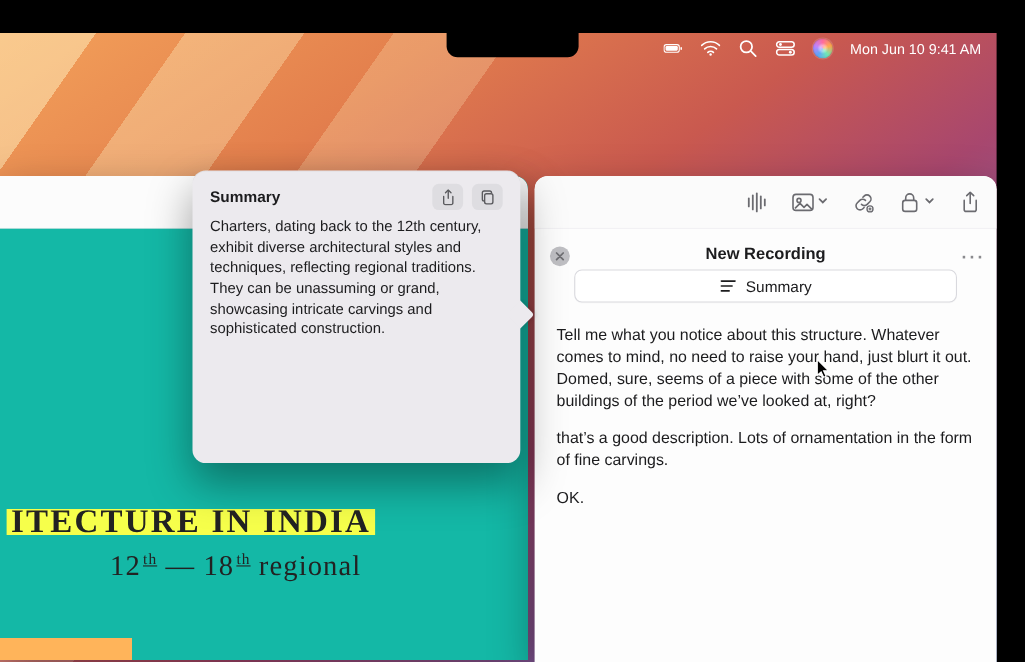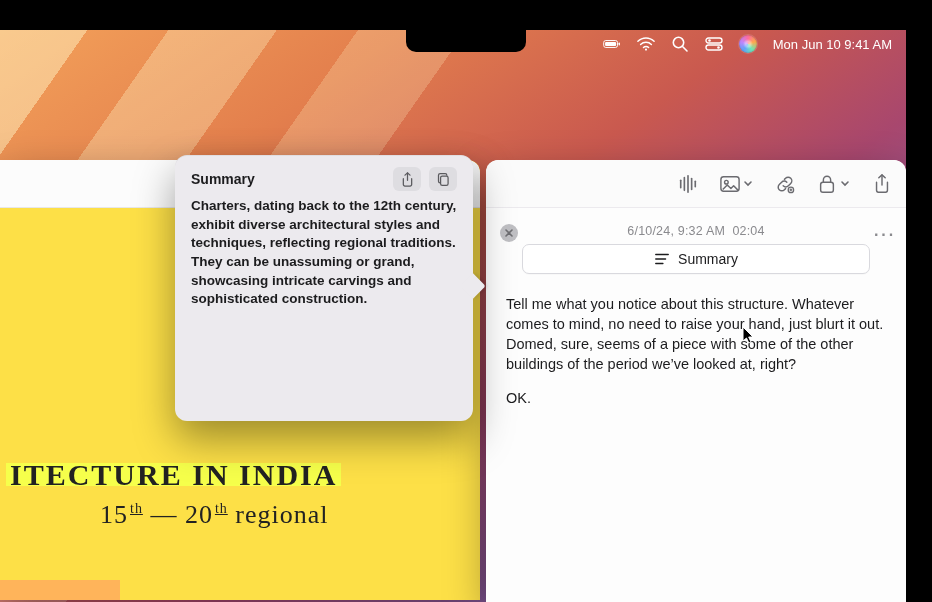--- a/index.html
+++ b/index.html
@@ -37,21 +37,21 @@
     width:18px; height:18px; border-radius:50%;
     background: conic-gradient(#ff6b9d,#ffa94d,#6ee7b7,#60a5fa,#c084fc,#ff6b9d);
     box-shadow: inset 0 0 2px rgba(0,0,0,.25), 0 0 0 1px rgba(255,255,255,.15);
     position:relative;
   }
   .siri::after{ content:""; position:absolute; inset:3px; border-radius:50%; background:radial-gradient(circle,#fff6 30%, transparent 60%); }
 
   
   .notes-window {
     position:absolute; left:0; top:160px; width:480px; height:440px;
-    background:#fde047; border-top-right-radius:12px;
+    background:#14b8a6; border-top-right-radius:12px;
     box-shadow: 0 15px 40px rgba(0,0,0,.35);
     overflow:hidden;
   }
   .notes-toolbar {
     height:48px; background:#fcfcfc; border-bottom:1px solid #e7e7e9;
     border-top-right-radius:12px;
   }
   .handwriting {
     position:relative; margin-top:250px;
     font-family: "Comic Sans MS", "Bradley Hand", cursive;
@@ -115,21 +115,21 @@
     border-top-right-radius:3px;
   }
   .pop-head { display:flex; align-items:center; justify-content:space-between; margin-bottom:6px; }
   .pop-title { font-weight:700; font-size:14px; color:#1c1c1e; }
   .pop-actions { display:flex; gap:8px; }
   .pop-btn {
     width:28px; height:24px; border-radius:6px; background:#dedde1;
     display:flex; align-items:center; justify-content:center; cursor:pointer;
   }
   .pop-btn svg { width:15px; height:15px; stroke:#5a5a5e; }
-  .pop-body { font-size:13.5px; line-height:1.38; color:#1c1c1e;font-weight:bold; }
+  .pop-body { font-size:13.5px; line-height:1.38; color:#1c1c1e; }
 
 </style>
 </head>
 <body>
 
 <div class="rays"></div>
 <div class="bezel-top"></div>
 <div class="bezel-right"></div>
 <div class="notch"></div>
 
@@ -166,21 +166,21 @@
   </span>
   <span class="siri"></span>
   <span>Mon Jun 10  9:41 AM</span>
 </div>
 
 <div class="notes-window">
   <div class="notes-toolbar"></div>
   <div class="handwriting">
     <div class="hw1"><span class="hl-yellow">ITECTURE IN INDIA</span></div>
     <div class="hw2">
-      <span>15</span><span class="th">th</span><span> — 20</span><span class="th">th</span><span> regional</span>
+      <span>12</span><span class="th">th</span><span> — 18</span><span class="th">th</span><span> regional</span>
     </div>
     <div class="hl-orange-block"></div>
   </div>
 </div>
 
 <div class="panel">
   <div class="panel-toolbar">
     <span class="tbbtn">
       <svg viewBox="0 0 22 20" fill="none">
           <line x1="3" y1="6" x2="3" y2="14" stroke-width="1.8" stroke-linecap="round"></line>
@@ -227,40 +227,39 @@
     </span>
   </div>
 
   <div class="panel-head">
     <div class="close-dot">
       <svg width="10" height="10" viewBox="0 0 10 10">
           <path d="M2 2l6 6M8 2l-6 6" stroke="#6e6e72" stroke-width="1.6" stroke-linecap="round"></path>
         </svg>
     </div>
     <div class="more-dots">···</div>
-    <div class="meta">
-      <span>6/10/24, 9:32 AM</span>&nbsp;&nbsp;<span>02:04</span>
-    </div>
+    <div class="title">New Recording</div>
     <div class="summary-btn">
       <svg viewBox="0 0 18 14" fill="none">
           <line x1="2" y1="2" x2="16" y2="2" stroke="#1c1c1e" stroke-width="1.6" stroke-linecap="round"></line>
           <line x1="2" y1="7" x2="13" y2="7" stroke="#1c1c1e" stroke-width="1.6" stroke-linecap="round"></line>
           <line x1="2" y1="12" x2="10" y2="12" stroke="#1c1c1e" stroke-width="1.6" stroke-linecap="round"></line>
         </svg>
       <span>Summary</span>
     </div>
     <div class="cursor">
       <svg viewBox="0 0 14 18">
           <path d="M1 1l0 14 3.5-3 2.3 5 2.2-1-2.3-5 4.3 0z" fill="#000" stroke="#fff" stroke-width="1"></path>
         </svg>
     </div>
   </div>
 
   <div class="transcript">
     <p>Tell me what you notice about this structure. Whatever comes to mind, no need to raise your hand, just blurt it out. Domed, sure, seems of a piece with some of the other buildings of the period we’ve looked at, right?</p>
+    <p>that’s a good description. Lots of ornamentation in the form of fine carvings.</p>
     <p>OK.</p>
   </div>
 </div>
 
 <div class="popover">
   <div class="pop-pointer"></div>
   <div class="pop-head">
     <div class="pop-title">Summary</div>
     <div class="pop-actions">
       <div class="pop-btn">

